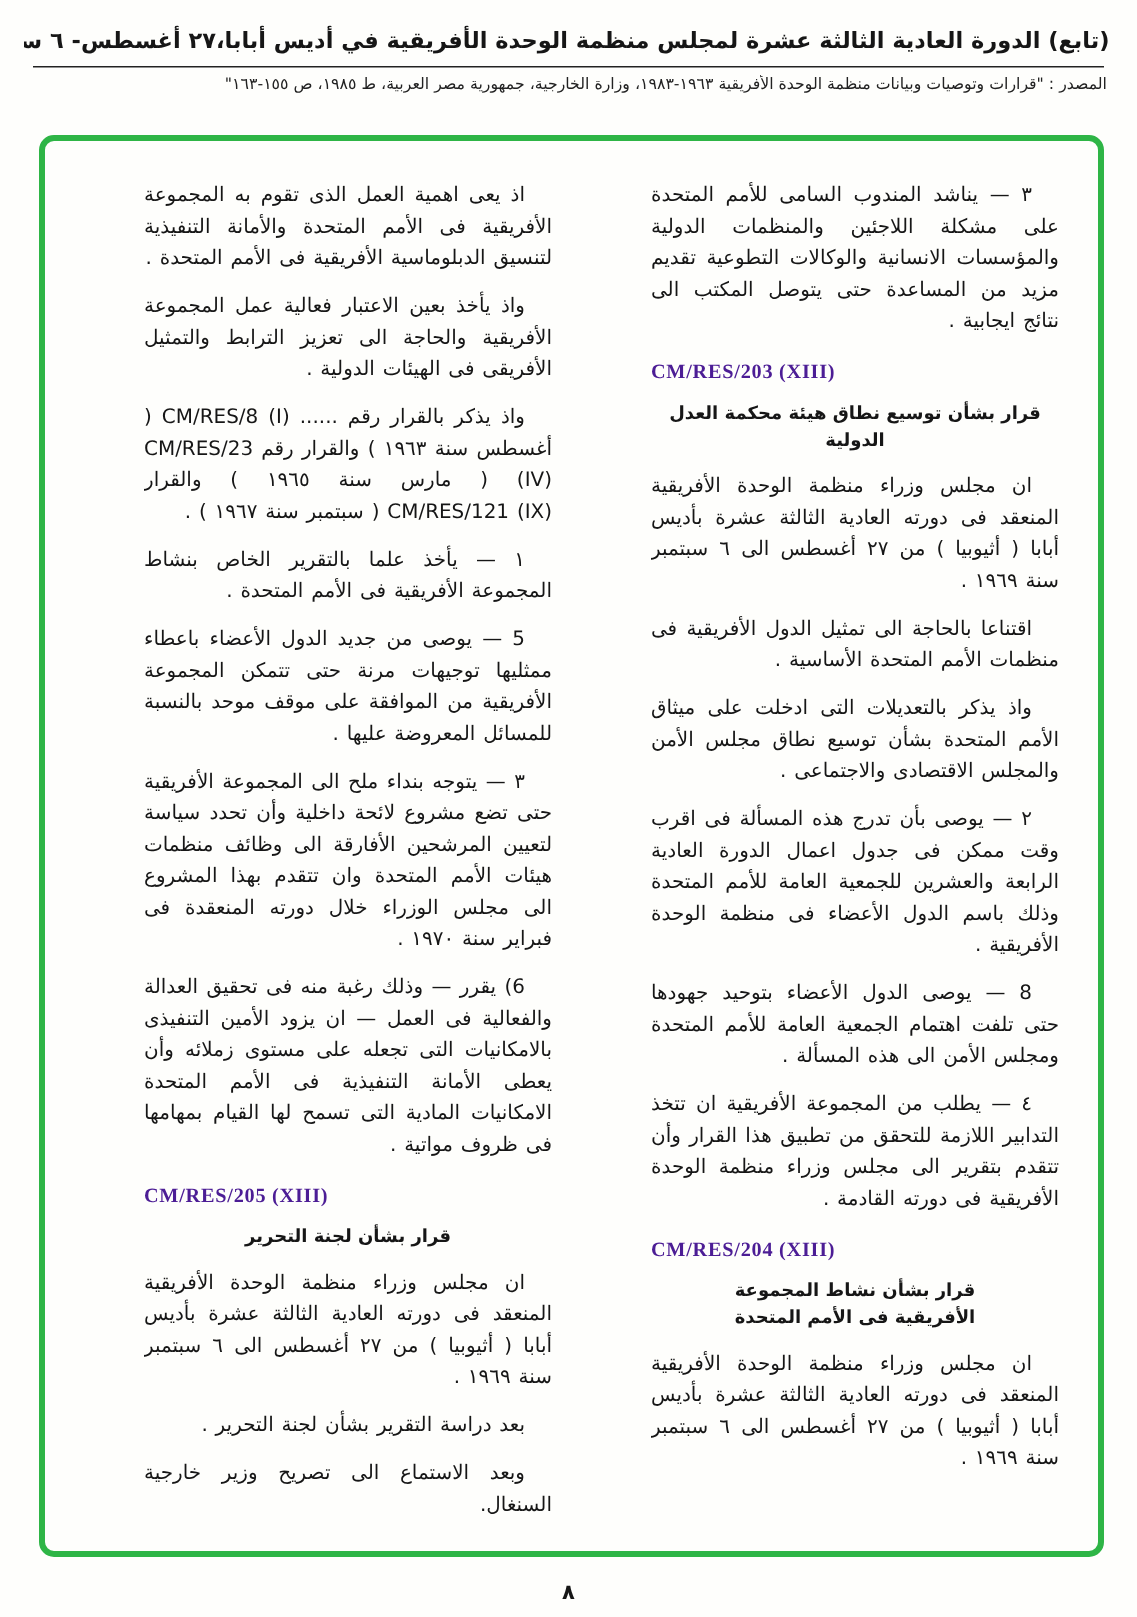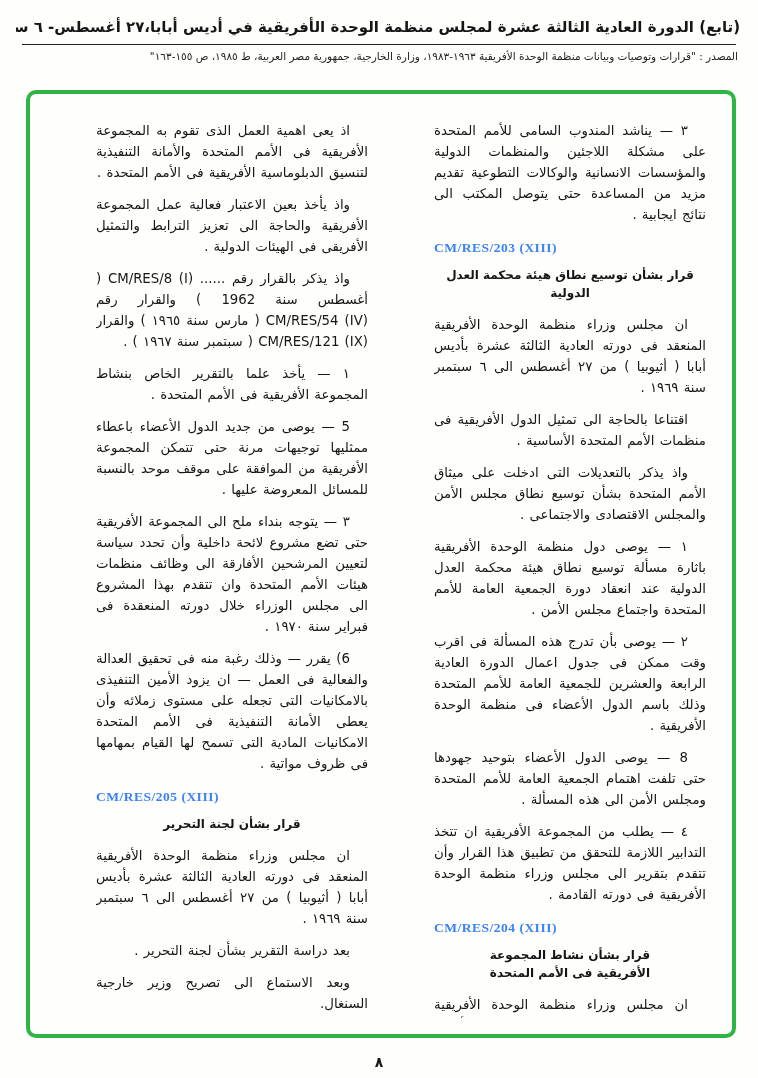--- a/index.html
+++ b/index.html
@@ -74,21 +74,21 @@
     word-spacing: 1px;
   }
   .code {
     direction: ltr;
     text-align: left;
     font-family: "Liberation Serif", serif;
     font-weight: bold;
     font-size: 13.5px;
     letter-spacing: 0.5px;
     margin: 15px 0 10px 0;
-    color: #3b82f6;
+    color: #4c1d95;
   }
   .heading {
     font-size: 12px;
     font-weight: bold;
     text-align: center;
     line-height: 1.5;
     white-space: pre-line;
     margin: 2px 0 12px 0;
   }
 
@@ -114,33 +114,32 @@
 
   <div class="content-frame" style="border-color: rgb(46, 181, 70);">
     <div class="columns">
       <div class="column" id="col-right">
           <div class="block paragraph">٣ — يناشد المندوب السامى للأمم المتحدة على مشكلة اللاجئين والمنظمات الدولية والمؤسسات الانسانية والوكالات التطوعية تقديم مزيد من المساعدة حتى يتوصل المكتب الى نتائج ايجابية .</div>
           <div class="block code">CM/RES/203  (XIII)</div>
           <div class="block heading">قرار بشأن توسيع نطاق هيئة محكمة العدل الدولية</div>
           <div class="block paragraph">ان مجلس وزراء منظمة الوحدة الأفريقية المنعقد فى دورته العادية الثالثة عشرة بأديس أبابا ( أثيوبيا ) من ٢٧ أغسطس الى ٦ سبتمبر سنة ١٩٦٩ .</div>
           <div class="block paragraph">اقتناعا بالحاجة الى تمثيل الدول الأفريقية فى منظمات الأمم المتحدة الأساسية .</div>
           <div class="block paragraph">واذ يذكر بالتعديلات التى ادخلت على ميثاق الأمم المتحدة بشأن توسيع نطاق مجلس الأمن والمجلس الاقتصادى والاجتماعى .</div>
-          <div class="block paragraph">١ — يوصى دول منظمة الوحدة الأفريقية باثارة مسألة توسيع نطاق هيئة محكمة العدل الدولية عند انعقاد دورة الجمعية العامة للأمم المتحدة واجتماع مجلس الأمن .</div>
           <div class="block paragraph">٢ — يوصى بأن تدرج هذه المسألة فى اقرب وقت ممكن فى جدول اعمال الدورة العادية الرابعة والعشرين للجمعية العامة للأمم المتحدة وذلك باسم الدول الأعضاء فى منظمة الوحدة الأفريقية .</div>
           <div class="block paragraph">8 — يوصى الدول الأعضاء بتوحيد جهودها حتى تلفت اهتمام الجمعية العامة للأمم المتحدة ومجلس الأمن الى هذه المسألة .</div>
           <div class="block paragraph">٤ — يطلب من المجموعة الأفريقية ان تتخذ التدابير اللازمة للتحقق من تطبيق هذا القرار وأن تتقدم بتقرير الى مجلس وزراء منظمة الوحدة الأفريقية فى دورته القادمة .</div>
           <div class="block code">CM/RES/204  (XIII)</div>
           <div class="block heading">قرار بشأن نشاط المجموعة
 الأفريقية فى الأمم المتحدة</div>
           <div class="block paragraph">ان مجلس وزراء منظمة الوحدة الأفريقية المنعقد فى دورته العادية الثالثة عشرة بأديس أبابا ( أثيوبيا ) من ٢٧ أغسطس الى ٦ سبتمبر سنة ١٩٦٩ .</div>
         </div>
       <div class="column" id="col-left">
           <div class="block paragraph">اذ يعى اهمية العمل الذى تقوم به المجموعة الأفريقية فى الأمم المتحدة والأمانة التنفيذية لتنسيق الدبلوماسية الأفريقية فى الأمم المتحدة .</div>
           <div class="block paragraph">واذ يأخذ بعين الاعتبار فعالية عمل المجموعة الأفريقية والحاجة الى تعزيز الترابط والتمثيل الأفريقى فى الهيئات الدولية .</div>
-          <div class="block paragraph">واذ يذكر بالقرار رقم ...... CM/RES/8 (I) ( أغسطس سنة 1962 ) والقرار رقم CM/RES/54 (IV) ( مارس سنة ١٩٦٥ ) والقرار CM/RES/121 (IX) ( سبتمبر سنة ١٩٦٧ ) .</div>
+          <div class="block paragraph">واذ يذكر بالقرار رقم ...... CM/RES/8 (I) ( أغسطس سنة ١٩٦٣ ) والقرار رقم CM/RES/23 (IV) ( مارس سنة ١٩٦٥ ) والقرار CM/RES/121 (IX) ( سبتمبر سنة ١٩٦٧ ) .</div>
           <div class="block paragraph">١ — يأخذ علما بالتقرير الخاص بنشاط المجموعة الأفريقية فى الأمم المتحدة .</div>
           <div class="block paragraph">5 — يوصى من جديد الدول الأعضاء باعطاء ممثليها توجيهات مرنة حتى تتمكن المجموعة الأفريقية من الموافقة على موقف موحد بالنسبة للمسائل المعروضة عليها .</div>
           <div class="block paragraph">٣ — يتوجه بنداء ملح الى المجموعة الأفريقية حتى تضع مشروع لائحة داخلية وأن تحدد سياسة لتعيين المرشحين الأفارقة الى وظائف منظمات هيئات الأمم المتحدة وان تتقدم بهذا المشروع الى مجلس الوزراء خلال دورته المنعقدة فى فبراير سنة ١٩٧٠ .</div>
           <div class="block paragraph">6) يقرر — وذلك رغبة منه فى تحقيق العدالة والفعالية فى العمل — ان يزود الأمين التنفيذى بالامكانيات التى تجعله على مستوى زملائه وأن يعطى الأمانة التنفيذية فى الأمم المتحدة الامكانيات المادية التى تسمح لها القيام بمهامها فى ظروف مواتية .</div>
           <div class="block code">CM/RES/205  (XIII)</div>
           <div class="block heading">قرار بشأن لجنة التحرير</div>
           <div class="block paragraph">ان مجلس وزراء منظمة الوحدة الأفريقية المنعقد فى دورته العادية الثالثة عشرة بأديس أبابا ( أثيوبيا ) من ٢٧ أغسطس الى ٦ سبتمبر سنة ١٩٦٩ .</div>
           <div class="block paragraph">بعد دراسة التقرير بشأن لجنة التحرير .</div>
           <div class="block paragraph">وبعد الاستماع الى تصريح وزير خارجية السنغال.</div>
           <div class="block paragraph">يوصى مؤتمر رؤساء الدول والحكومات بانشاء لجنة تكلف بالقيام بدراسة حول اختصاصات لجنة التنسيق لتحرير أفريقيا وهياكلها وتكوينها وذلك بعد التشاور مع حركات التحرير وجميع دول منظمة الوحدة الأفريقية</div>

